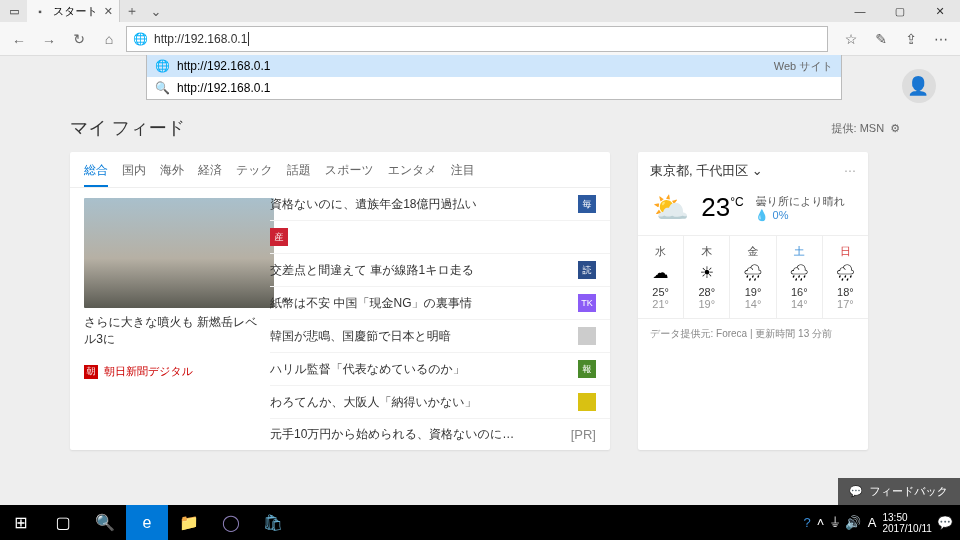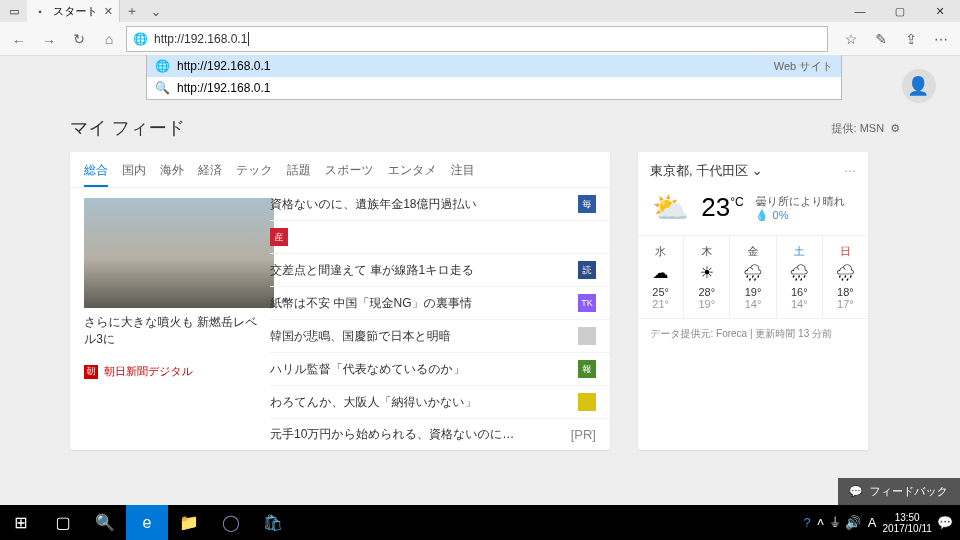--- a/index.html
+++ b/index.html
@@ -83,21 +83,21 @@
 
 
 .feedback{ position:absolute; right:0; bottom:35px; background:#555; color:#fff; padding:6px 12px; font-size:11px; display:flex; gap:6px; align-items:center;}
 
 
 .taskbar{ position:absolute; left:0; right:0; bottom:0; height:35px; background:#000; display:flex; align-items:center; color:#fff;}
 .tb{ width:42px; height:100%; display:flex; align-items:center; justify-content:center; font-size:16px;}
 .tb.edge{ background:#0078d7;}
 .tb.folder{ color:#f4c542;}
 .systray{ margin-left:auto; display:flex; align-items:center; height:100%; gap:6px; padding-right:6px; font-size:11px;}
-.systray .clock{ line-height:1.1; text-align:center; font-size:10px;}
+.systray .clock{ line-height:1.1; text-align:left; font-size:10px;}
 .systray .sicon{font-size:13px;}
 </style>
 </head>
 <body>
 
 <div class="titlebar">
   <div class="tabarea">
     <div class="winicon">▭</div>
     <div class="tab active">
       <span class="favicon">▪</span>

